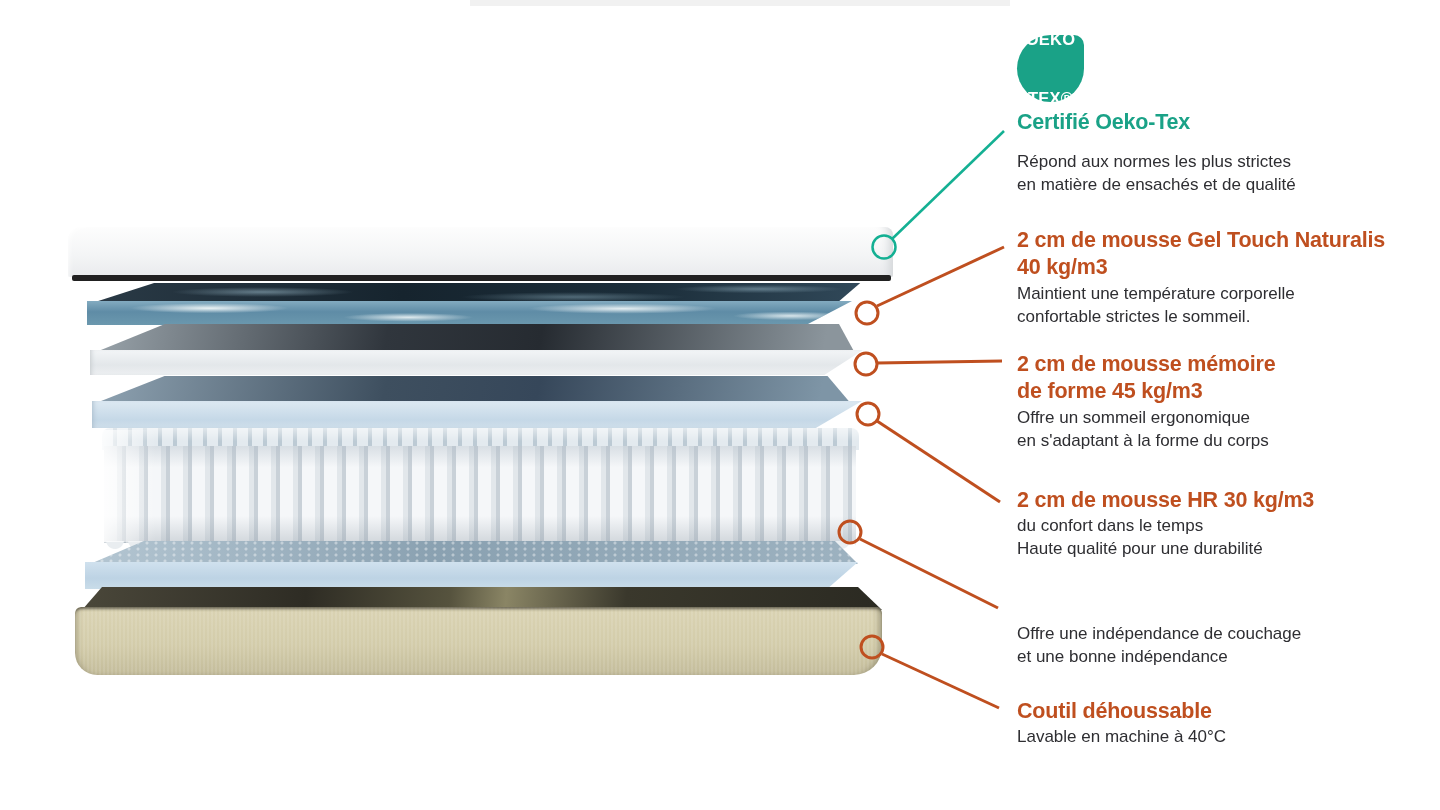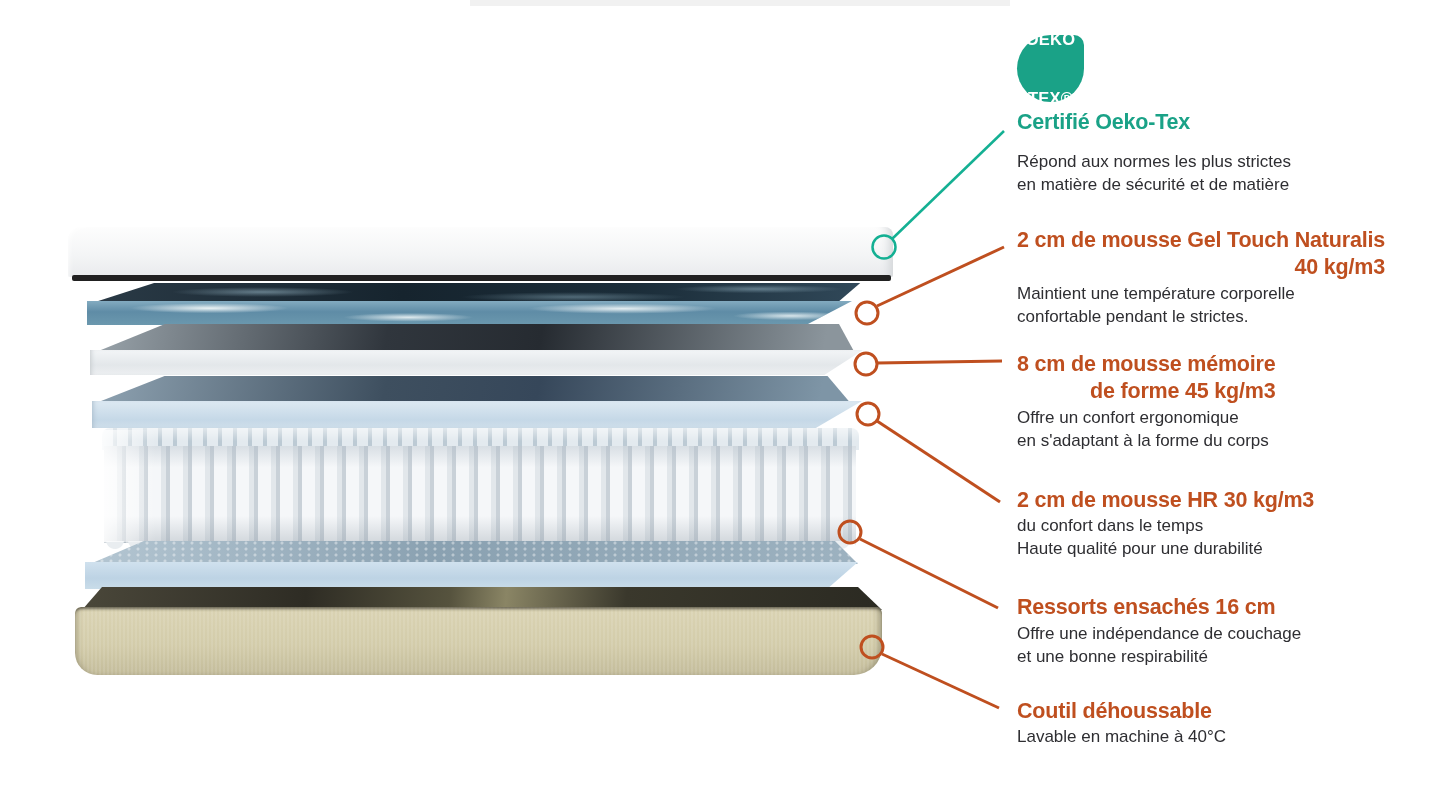--- a/index.html
+++ b/index.html
@@ -88,21 +88,21 @@
 
   
   .overlay{position:absolute;inset:0;width:1440px;height:810px;pointer-events:none;}
 
   
   .ann{position:absolute;left:1017px;}
   .badge{top:35px;width:67px;height:67px;background:var(--teal-dark);
     border-radius:50% 10px 50% 50%;display:flex;flex-direction:column;
     justify-content:center;color:#ffffff;font-weight:bold;
     font-size:16.5px;line-height:1.12;letter-spacing:.2px;text-align:center;gap:40px;}
-  .title{font-weight:bold;font-size:21.5px;line-height:27px;letter-spacing:-.2px;text-align:right;}
+  .title{font-weight:bold;font-size:21.5px;line-height:27px;letter-spacing:-.2px;}
   .title.teal{color:var(--teal-dark);}
   .title.orange{color:var(--orange);}
   .desc{font-size:17px;line-height:22.5px;color:var(--text);}
 </style>
 </head>
 <body>
 
 <div class="stage">
   <div class="topbar"></div>
 
@@ -140,48 +140,47 @@
   </svg>
 
   <div class="ann badge">
     <div>OEKO</div>
     <div>TEX®</div>
   </div>
 
   <div class="ann title teal" style="top:109px">Certifié Oeko-Tex</div>
   <div class="ann desc" style="top:151px">
     <div>Répond aux normes les plus strictes</div>
-    <div>en matière de sécurité et de matière</div>
+    <div>en matière de ensachés et de qualité</div>
   </div>
 
   <div class="ann title orange" style="top:227px">
     <div>2 cm de mousse Gel Touch Naturalis</div>
     <div>40 kg/m3</div>
   </div>
   <div class="ann desc" style="top:283px">
     <div>Maintient une température corporelle</div>
-    <div>confortable pendant le strictes.</div>
+    <div>confortable strictes le sommeil.</div>
   </div>
 
   <div class="ann title orange" style="top:351px">
-    <div>8 cm de mousse mémoire</div>
+    <div>2 cm de mousse mémoire</div>
     <div>de forme 45 kg/m3</div>
   </div>
   <div class="ann desc" style="top:407px">
-    <div>Offre un confort ergonomique</div>
+    <div>Offre un sommeil ergonomique</div>
     <div>en s'adaptant à la forme du corps</div>
   </div>
 
   <div class="ann title orange" style="top:487px">2 cm de mousse HR 30 kg/m3</div>
   <div class="ann desc" style="top:515px">
     <div>du confort dans le temps</div>
     <div>Haute qualité pour une durabilité</div>
   </div>
 
-  <div class="ann title orange" style="top:594px">Ressorts ensachés 16 cm</div>
   <div class="ann desc" style="top:623px">
     <div>Offre une indépendance de couchage</div>
-    <div>et une bonne respirabilité</div>
+    <div>et une bonne indépendance</div>
   </div>
 
   <div class="ann title orange" style="top:698px">Coutil déhoussable</div>
   <div class="ann desc" style="top:726px">Lavable en machine à 40°C</div>
 </div>
 
 </body></html>

